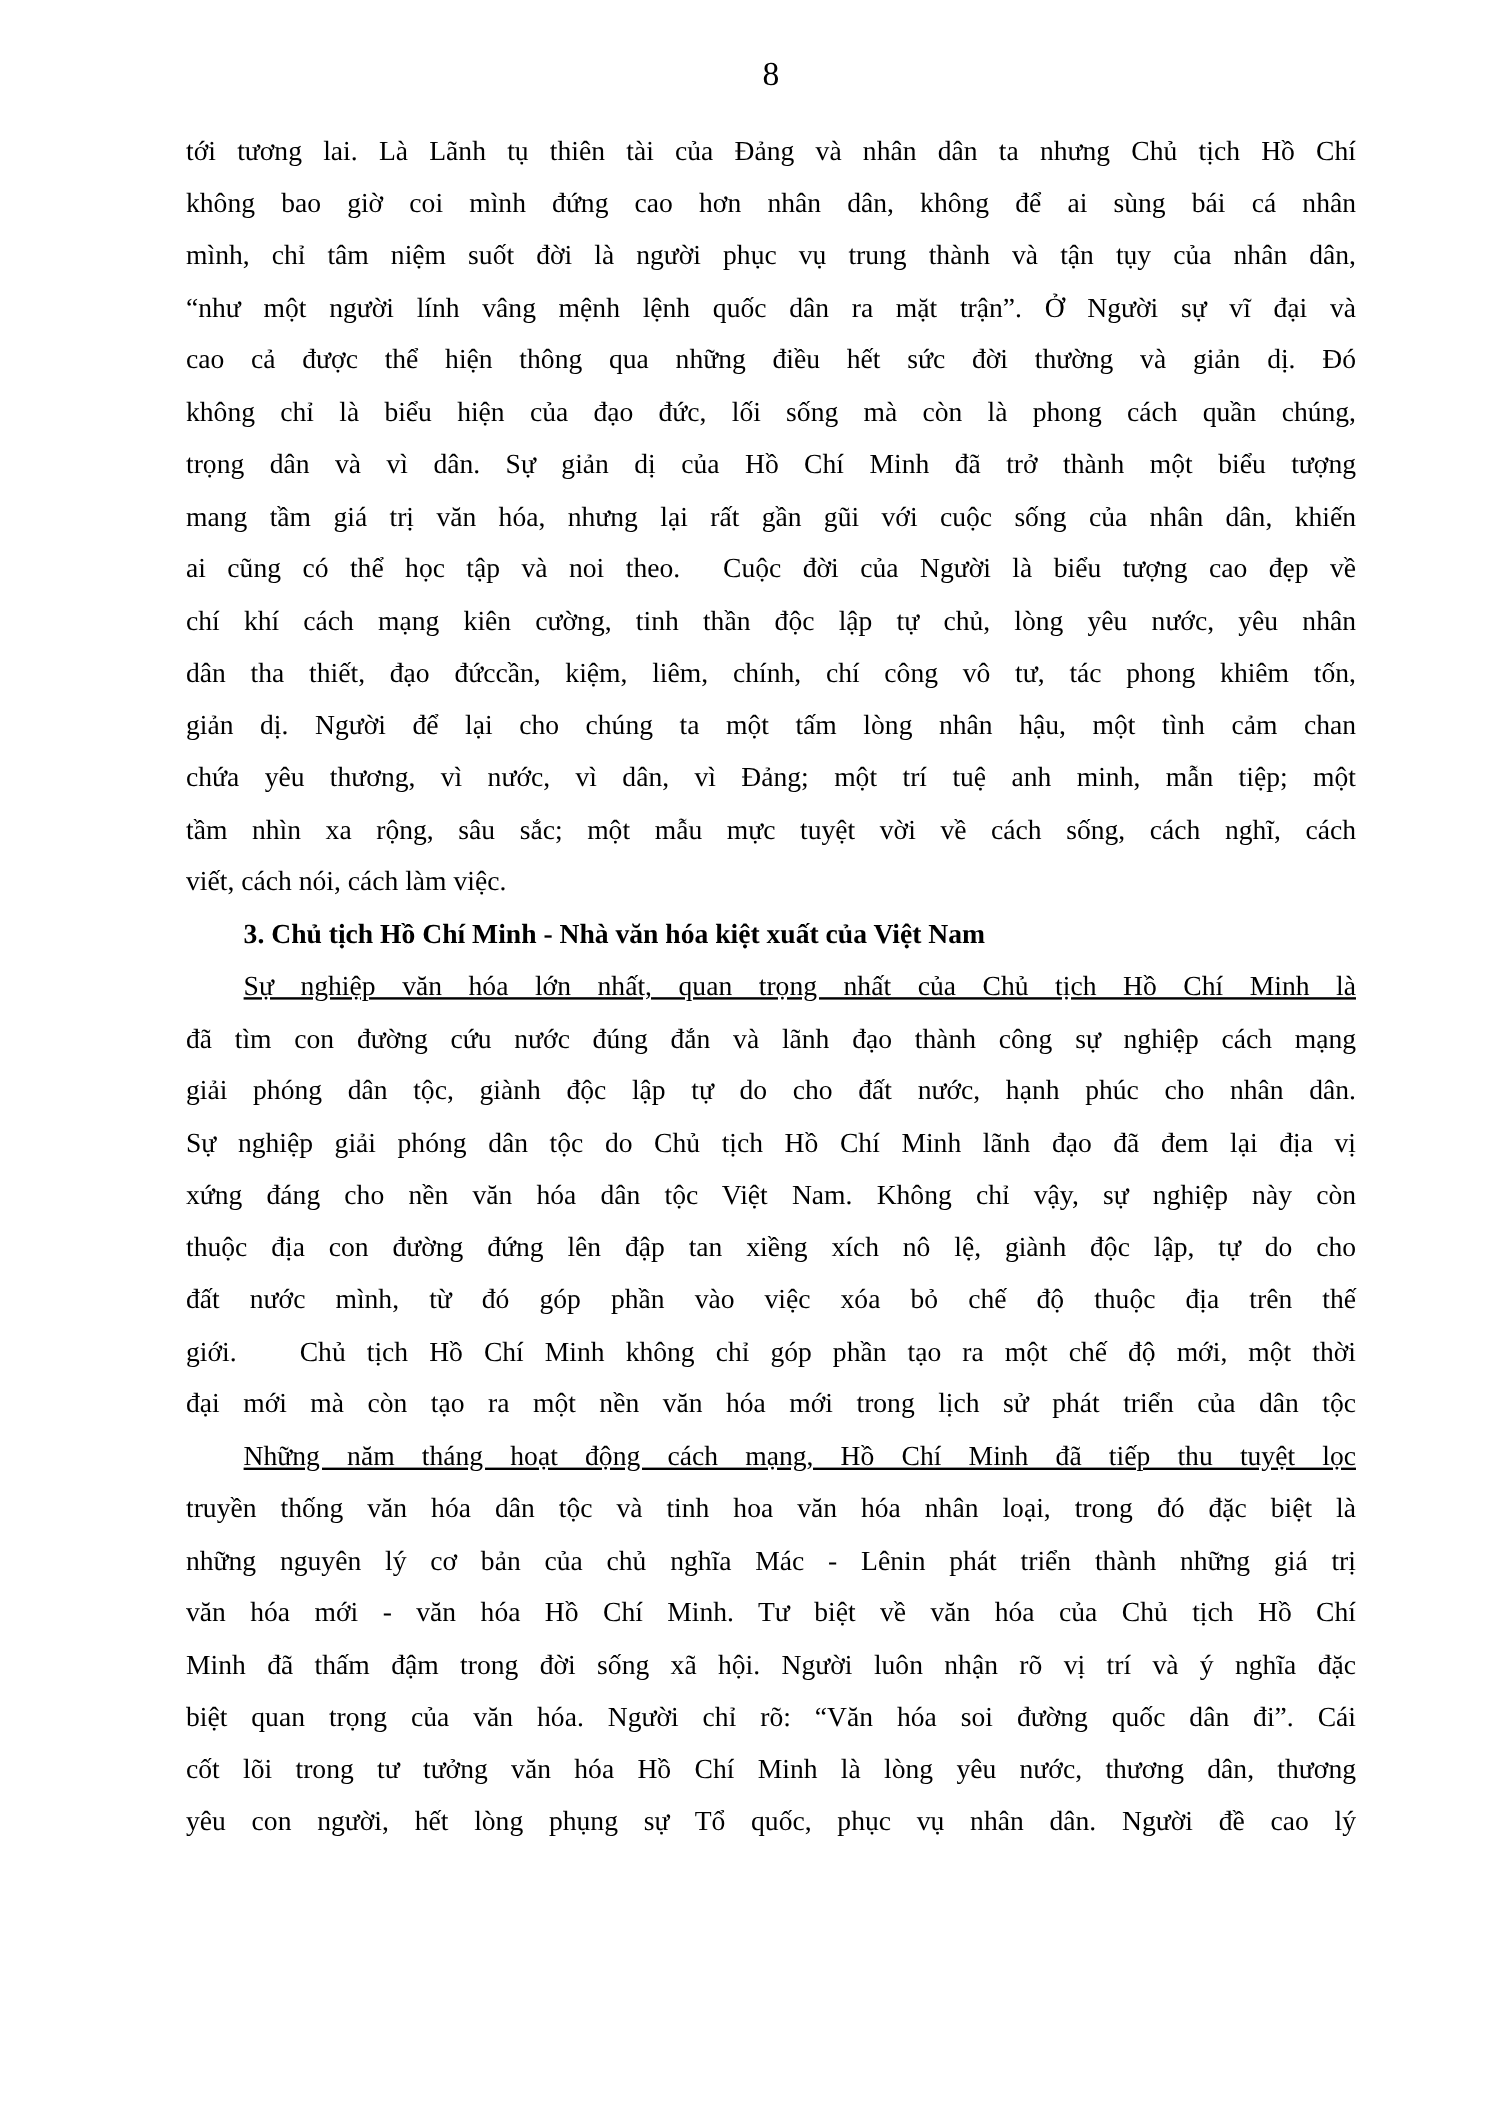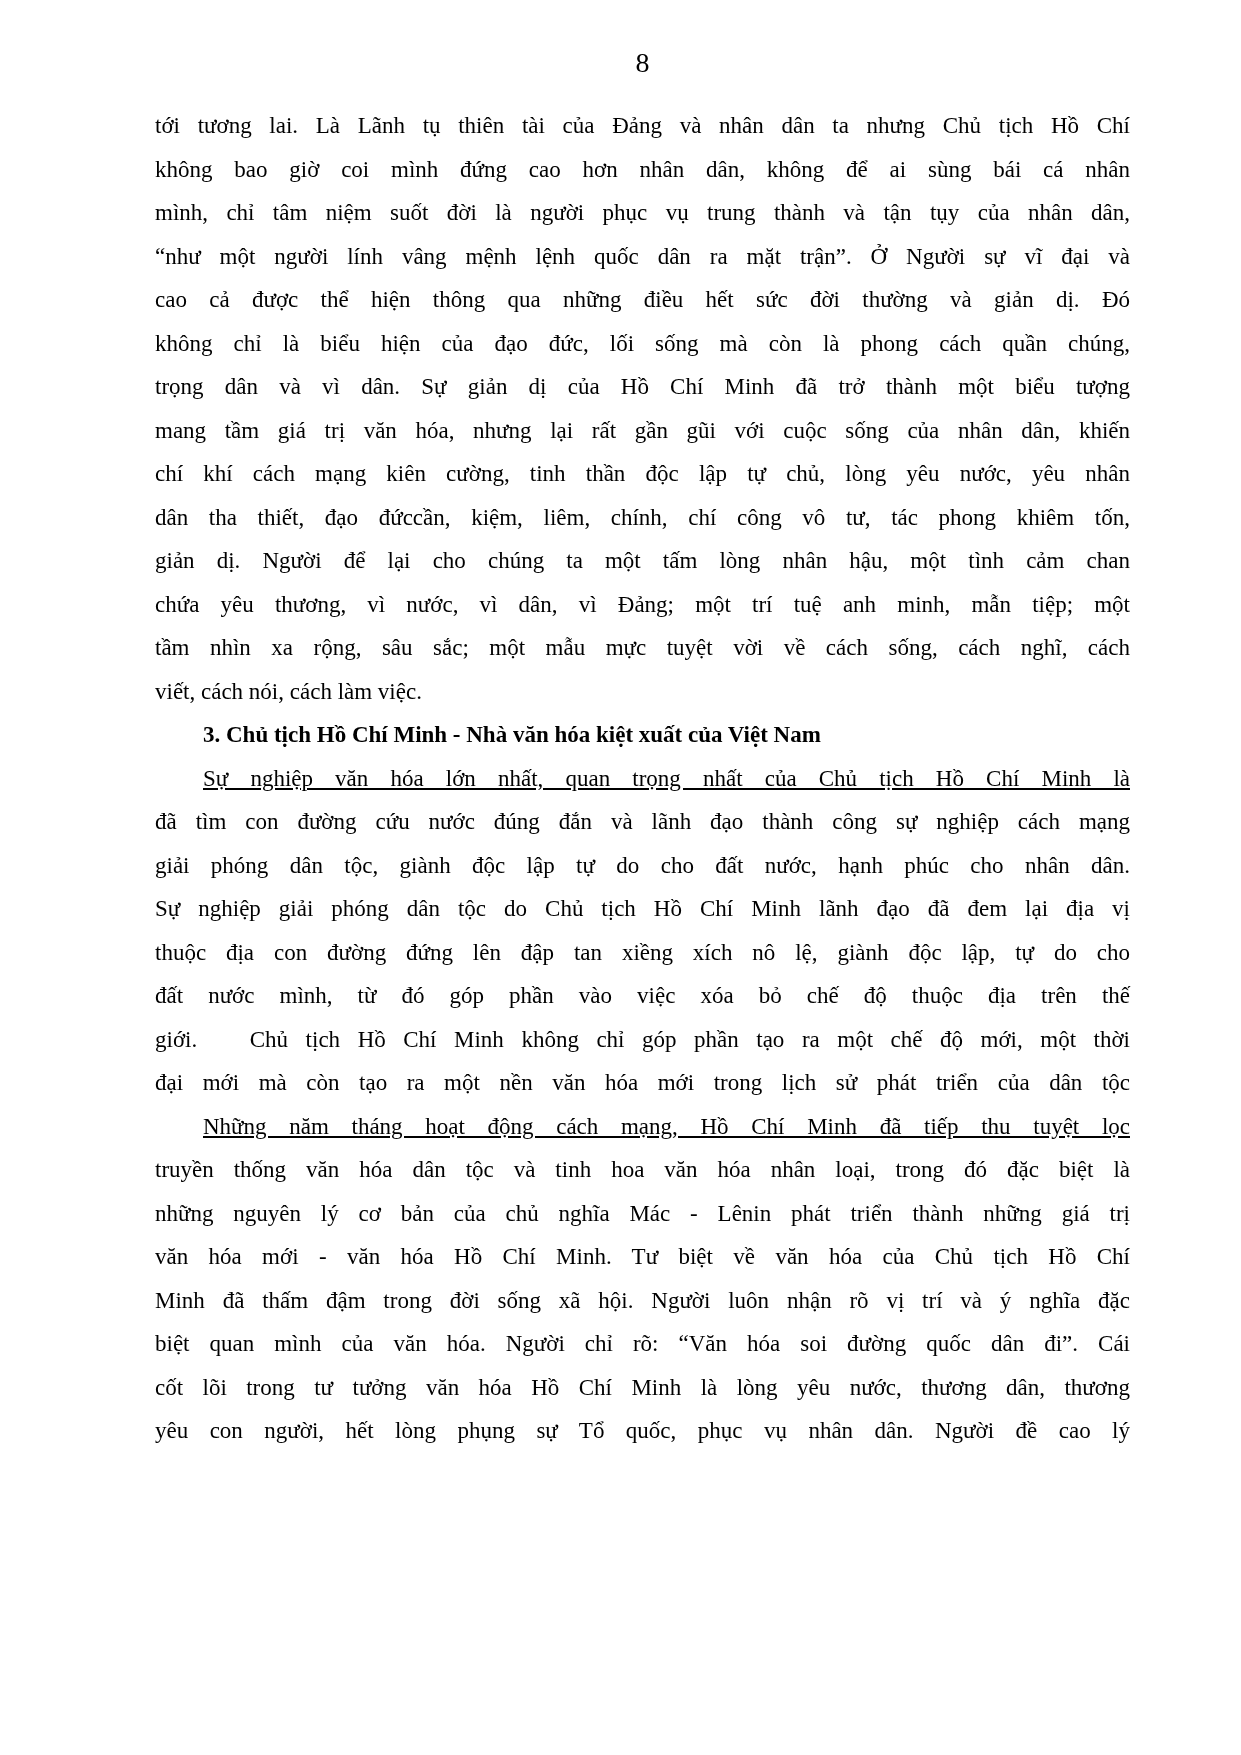--- a/index.html
+++ b/index.html
@@ -56,37 +56,39 @@
   <div class="page-number">8</div>
   <div class="content" id="content">
       <div class="line">tới tương lai. Là Lãnh tụ thiên tài của Đảng và nhân dân ta nhưng Chủ tịch Hồ Chí</div>
       <div class="line">không bao giờ coi mình đứng cao hơn nhân dân, không để ai sùng bái cá nhân</div>
       <div class="line">mình, chỉ tâm niệm suốt đời là người phục vụ trung thành và tận tụy của nhân dân,</div>
       <div class="line">“như một người lính vâng mệnh lệnh quốc dân ra mặt trận”. Ở Người sự vĩ đại và</div>
       <div class="line">cao cả được thể hiện thông qua những điều hết sức đời thường và giản dị. Đó</div>
       <div class="line">không chỉ là biểu hiện của đạo đức, lối sống mà còn là phong cách quần chúng,</div>
       <div class="line">trọng dân và vì dân. Sự giản dị của Hồ Chí Minh đã trở thành một biểu tượng</div>
       <div class="line">mang tầm giá trị văn hóa, nhưng lại rất gần gũi với cuộc sống của nhân dân, khiến</div>
+      <div class="line">ai cũng có thể học tập và noi theo.&nbsp; Cuộc đời của Người là biểu tượng cao đẹp về</div>
       <div class="line">chí khí cách mạng kiên cường, tinh thần độc lập tự chủ, lòng yêu nước, yêu nhân</div>
       <div class="line">dân tha thiết, đạo đứccần, kiệm, liêm, chính, chí công vô tư, tác phong khiêm tốn,</div>
       <div class="line">giản dị. Người để lại cho chúng ta một tấm lòng nhân hậu, một tình cảm chan</div>
       <div class="line">chứa yêu thương, vì nước, vì dân, vì Đảng; một trí tuệ anh minh, mẫn tiệp; một</div>
       <div class="line">tầm nhìn xa rộng, sâu sắc; một mẫu mực tuyệt vời về cách sống, cách nghĩ, cách</div>
       <div class="line no-stretch">viết, cách nói, cách làm việc.</div>
       <div class="line heading">3. Chủ tịch Hồ Chí Minh - Nhà văn hóa kiệt xuất của Việt Nam</div>
       <div class="line indent">Sự nghiệp văn hóa lớn nhất, quan trọng nhất của Chủ tịch Hồ Chí Minh là</div>
       <div class="line">đã tìm con đường cứu nước đúng đắn và lãnh đạo thành công sự nghiệp cách mạng</div>
       <div class="line">giải phóng dân tộc, giành độc lập tự do cho đất nước, hạnh phúc cho nhân dân.</div>
       <div class="line">Sự nghiệp giải phóng dân tộc do Chủ tịch Hồ Chí Minh lãnh đạo đã đem lại địa vị</div>
+      <div class="line">xứng đáng cho nền văn hóa dân tộc Việt Nam. Không chỉ vậy, sự nghiệp này còn</div>
       <div class="line">thuộc địa con đường đứng lên đập tan xiềng xích nô lệ, giành độc lập, tự do cho</div>
       <div class="line">đất nước mình, từ đó góp phần vào việc xóa bỏ chế độ thuộc địa trên thế</div>
       <div class="line">giới.&nbsp;&nbsp; Chủ tịch Hồ Chí Minh không chỉ góp phần tạo ra một chế độ mới, một thời</div>
       <div class="line">đại mới mà còn tạo ra một nền văn hóa mới trong lịch sử phát triển của dân tộc</div>
       <div class="line indent">Những năm tháng hoạt động cách mạng, Hồ Chí Minh đã tiếp thu tuyệt lọc</div>
       <div class="line">truyền thống văn hóa dân tộc và tinh hoa văn hóa nhân loại, trong đó đặc biệt là</div>
       <div class="line">những nguyên lý cơ bản của chủ nghĩa Mác - Lênin phát triển thành những giá trị</div>
       <div class="line">văn hóa mới - văn hóa Hồ Chí Minh. Tư biệt về văn hóa của Chủ tịch Hồ Chí</div>
       <div class="line">Minh đã thấm đậm trong đời sống xã hội. Người luôn nhận rõ vị trí và ý nghĩa đặc</div>
-      <div class="line">biệt quan mình của văn hóa. Người chỉ rõ: “Văn hóa soi đường quốc dân đi”. Cái</div>
+      <div class="line">biệt quan trọng của văn hóa. Người chỉ rõ: “Văn hóa soi đường quốc dân đi”. Cái</div>
       <div class="line">cốt lõi trong tư tưởng văn hóa Hồ Chí Minh là lòng yêu nước, thương dân, thương</div>
       <div class="line">yêu con người, hết lòng phụng sự Tổ quốc, phục vụ nhân dân. Người đề cao lý</div>
     </div>
 </div>
 
 </body></html>

